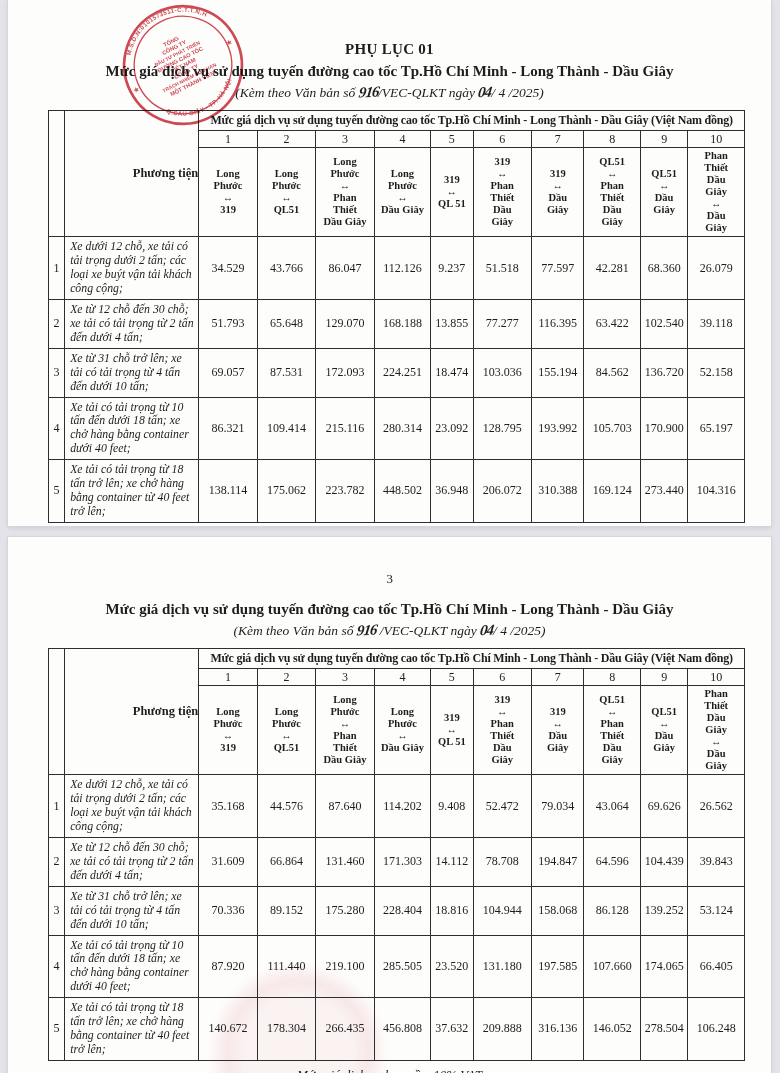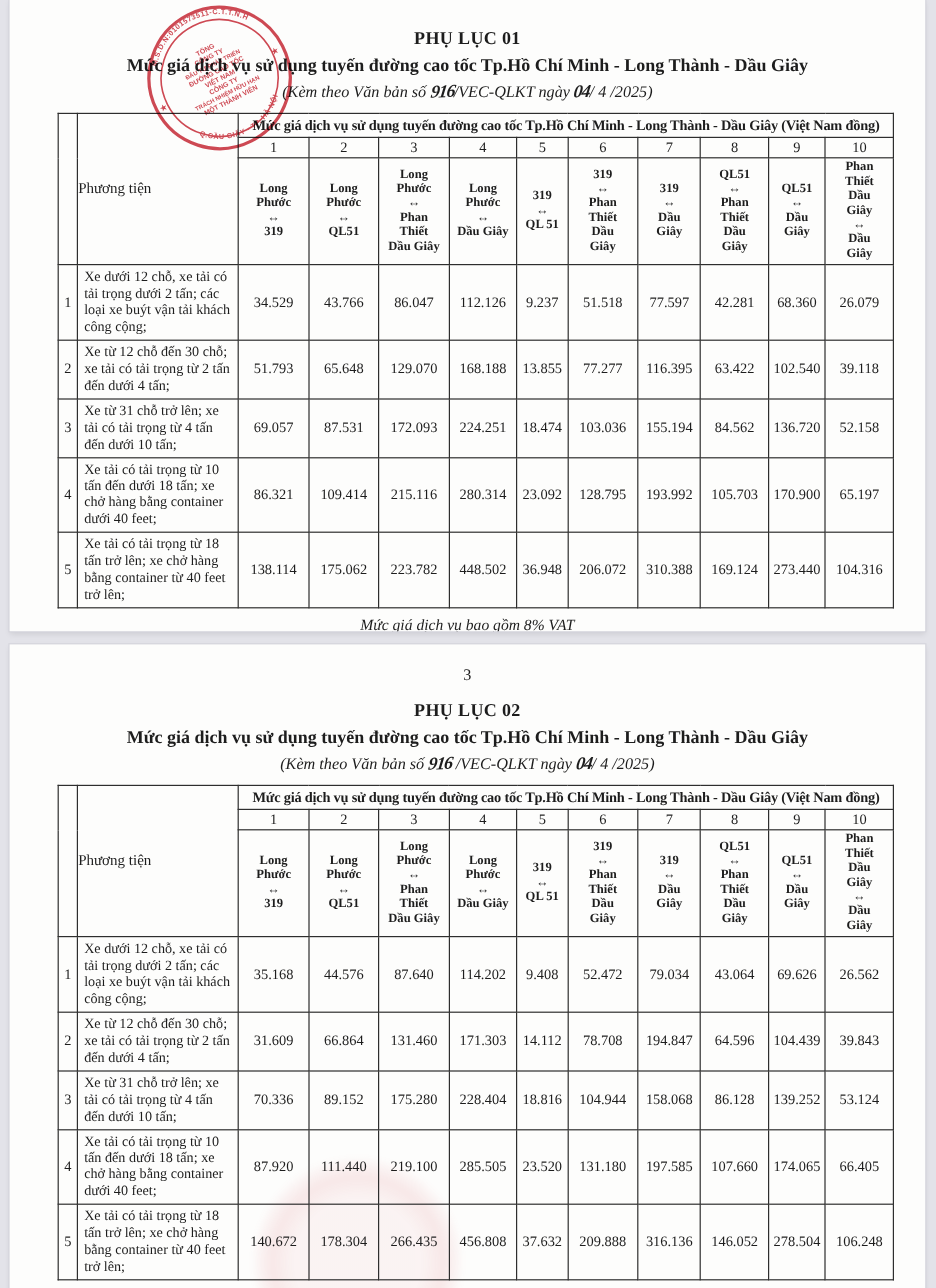--- a/index.html
+++ b/index.html
@@ -7,47 +7,47 @@
   body { font-family:"Liberation Serif", serif; color:#1d1d1d; }
 
   .page {
     position:absolute; left:8px; width:763px; background:#fdfdfc;
     box-shadow:0 0 0 1px #d5d5dc, 0 2px 5px rgba(0,0,0,.10);
     overflow:hidden;
   }
   .page-1 { top:0; height:526px; }
   .page-2 { top:537px; height:545px; }
 
-  .titles { text-align:center; position:relative; z-index:1; }
+  .titles { text-align:center; position:relative; z-index:1;margin-top:16px; }
   .page-1 .titles { padding-top:25px; }
   .page-2 .titles { padding-top:18px; }
 
   .page-num { font-size:13.5px; margin-bottom:14px; }
   .appendix-title { font-weight:bold; font-size:15px; letter-spacing:.3px; margin-bottom:5px; }
   .main-title { font-weight:bold; font-size:15px; margin-bottom:5px; }
   .subtitle { font-style:italic; font-size:13.5px; margin-bottom:9px; }
   .handwritten {
     display:inline-block; font-size:15px; font-weight:bold; font-style:italic;
     transform:skewX(-10deg) rotate(-3deg); letter-spacing:-1px; line-height:1;
   }
 
   table.fare-table {
     table-layout:fixed; border-collapse:collapse; width:697px; margin-left:40px;
     position:relative; z-index:1; background:transparent;
   }
   .fare-table td { border:1px solid #2e2e2e; vertical-align:middle; }
   .span-head { font-weight:bold; font-size:12px; text-align:center; white-space:nowrap;
                letter-spacing:-.2px; height:20px; overflow:hidden; }
   .num-head { font-size:12px; text-align:center; height:17px; }
-  .veh-head { font-weight:normal; font-size:12.5px; text-align:left; }
+  .veh-head { font-weight:bold; font-size:12.5px; text-align:right; }
   .corner { }
   .route-head { font-weight:bold; font-size:10.5px; line-height:1.15; text-align:center;
                 white-space:pre-line; padding:2px 0; height:84px; }
   .no-cell { font-size:12px; text-align:center; }
-  .veh-cell { font-size:11.8px; line-height:1.18; text-align:left; padding:3px 3px 3px 5px; }
+  .veh-cell { font-size:11.8px; line-height:1.18; text-align:left; padding:3px 3px 3px 5px;font-style:italic; }
   .val-cell { font-size:12px; text-align:center; }
   tbody tr { height:46px; }
 
   .footnote { font-style:italic; font-size:13px; text-align:center; margin-top:6px;
               position:relative; z-index:1; }
 
   
   .stamp {
     position:absolute; left:112px; top:2px; width:126px; height:126px;
     transform:rotate(-27deg); opacity:.88; mix-blend-mode:multiply;
@@ -267,21 +267,20 @@
   </table>
 
   <div class="footnote">Mức giá dịch vụ bao gồm 8% VAT</div>
 </div>
 
 <div class="page page-2">
   <div class="stamp-ghost"></div>
 
   <div class="titles">
     <div class="page-num">3</div>
-    <div class="appendix-title">PHỤ LỤC 02</div>
     <div class="main-title">Mức giá dịch vụ sử dụng tuyến đường cao tốc Tp.Hồ Chí Minh - Long Thành - Dầu Giây</div>
     <div class="subtitle"><span>(Kèm theo Văn bản số </span><span class="handwritten">916</span><span> /VEC-QLKT ngày </span><span class="handwritten">04</span><span>/ 4 /2025)</span></div>
   </div>
 
   <table class="fare-table">
     <colgroup>
       <col style="width:16px">
         <col style="width:133px">
       <col style="width:58px">
         <col style="width:58px">

